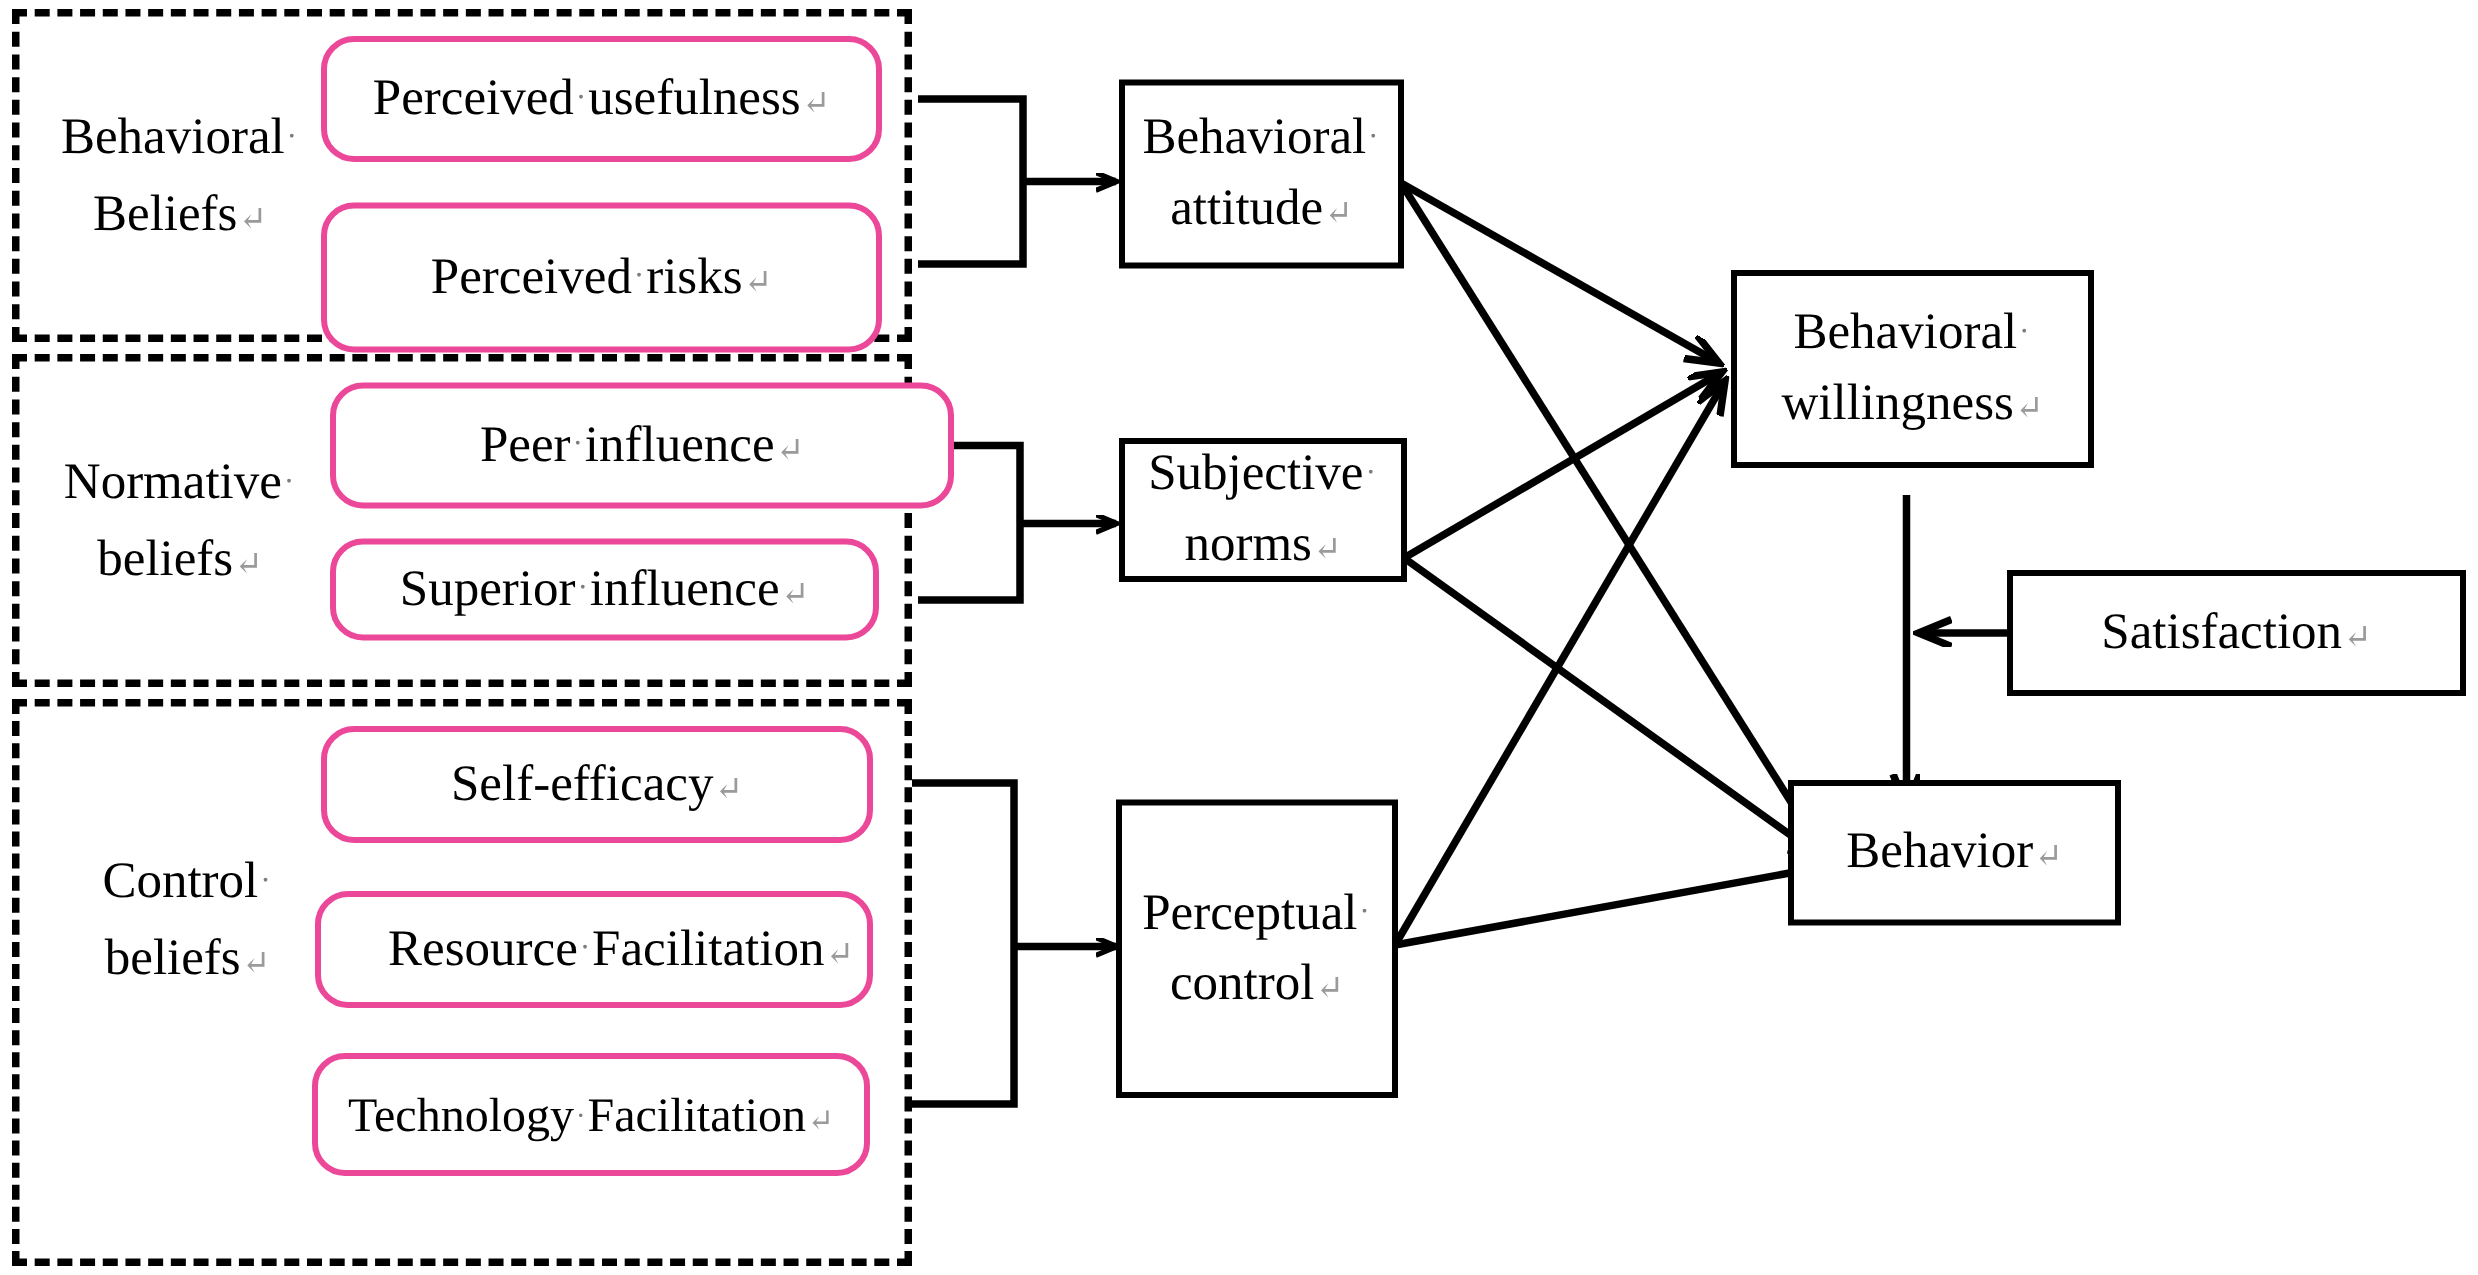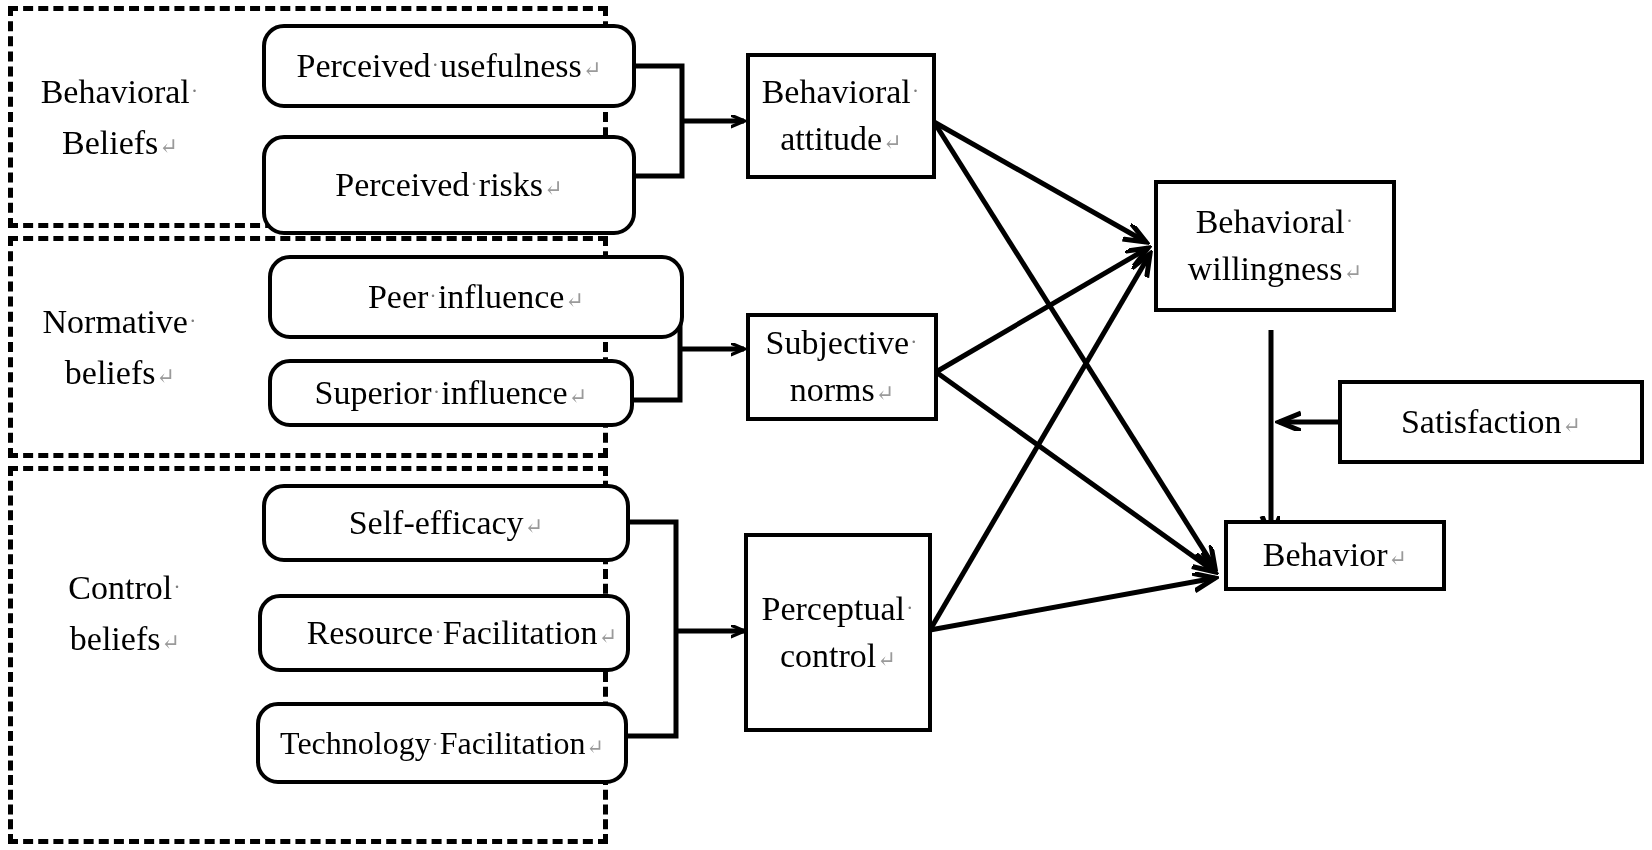--- a/index.html
+++ b/index.html
@@ -31,24 +31,23 @@
     background: #ffffff;
     display: flex;
     flex-direction: column;
     align-items: center;
     justify-content: center;
     text-align: center;
     color: #000000;
     line-height: 1.38;
   }
   .rounded {
-    border: 4px solid #000000;
+    border: 4px solid #ec4899;
     border-radius: 22px;
     font-size: 34px;
-    margin-left: 48px;
   }
   .rect {
     border: 4px solid #000000;
     border-radius: 0;
     font-size: 34px;
   }
   .group-label {
     position: absolute;
     color: #000000;
     font-size: 34px;
@@ -176,36 +175,36 @@
     <div class="line-wrap">
       <span>Technology</span><span class="sep">·</span><span>Facilitation</span><span class="pil">↵</span>
     </div>
   </div>
 
   <div class="node rect" style="left:746px; top:53px; width:190px; height:126px;">
     <div class="line-wrap"><span>Behavioral</span><span class="sep">·</span></div>
     <div class="line-wrap"><span>attitude</span><span class="pil">↵</span></div>
   </div>
 
-  <div class="node rect" style="left:746px; top:292px; width:192px; height:108px;margin-top:21px;">
+  <div class="node rect" style="left:746px; top:292px; width:192px; height:96px;">
     <div class="line-wrap"><span>Subjective</span><span class="sep">·</span></div>
     <div class="line-wrap"><span>norms</span><span class="pil">↵</span></div>
   </div>
 
   <div class="node rect" style="left:744px; top:533px; width:188px; height:199px;">
     <div class="line-wrap"><span>Perceptual</span><span class="sep">·</span></div>
     <div class="line-wrap"><span>control</span><span class="pil">↵</span></div>
   </div>
 
   <div class="node rect" style="left:1154px; top:180px; width:242px; height:132px;">
     <div class="line-wrap"><span>Behavioral</span><span class="sep">·</span></div>
     <div class="line-wrap"><span>willingness</span><span class="pil">↵</span></div>
   </div>
 
-  <div class="node rect" style="left:1224px; top:520px; width:222px; height:71px;">
+  <div class="node rect" style="left:1192px; top:520px; width:222px; height:97px;">
     <div class="line-wrap"><span>Behavior</span><span class="pil">↵</span></div>
   </div>
 
   <div class="node rect" style="left:1338px; top:380px; width:306px; height:84px;">
     <div class="line-wrap"><span>Satisfaction</span><span class="pil">↵</span></div>
   </div>
 
 </div>
 
 </body></html>

